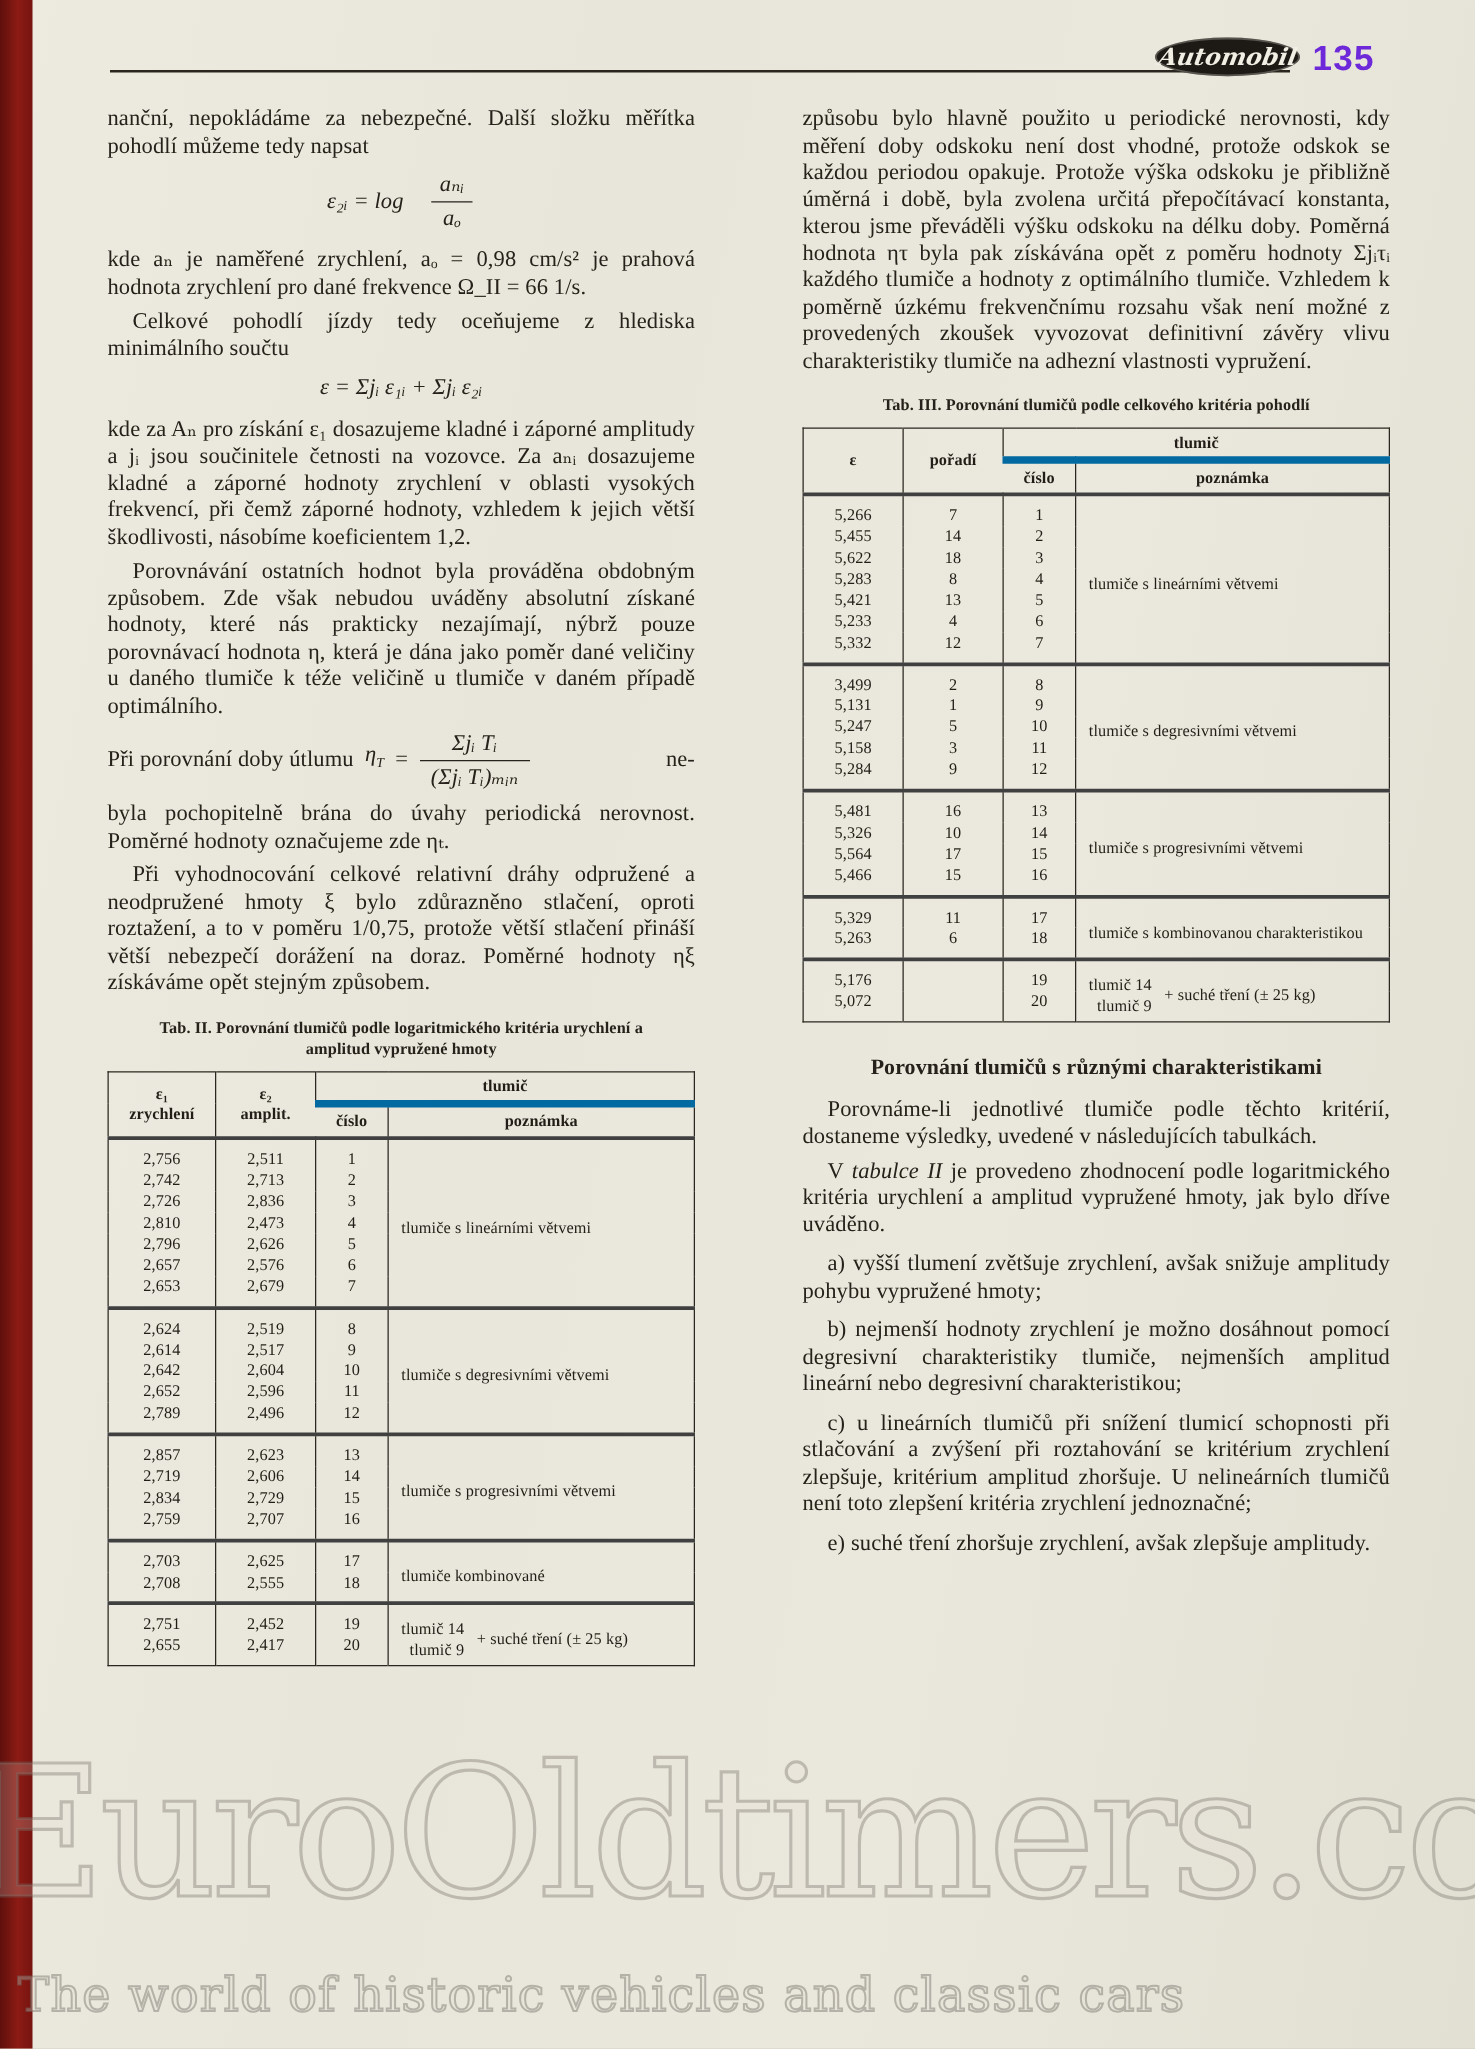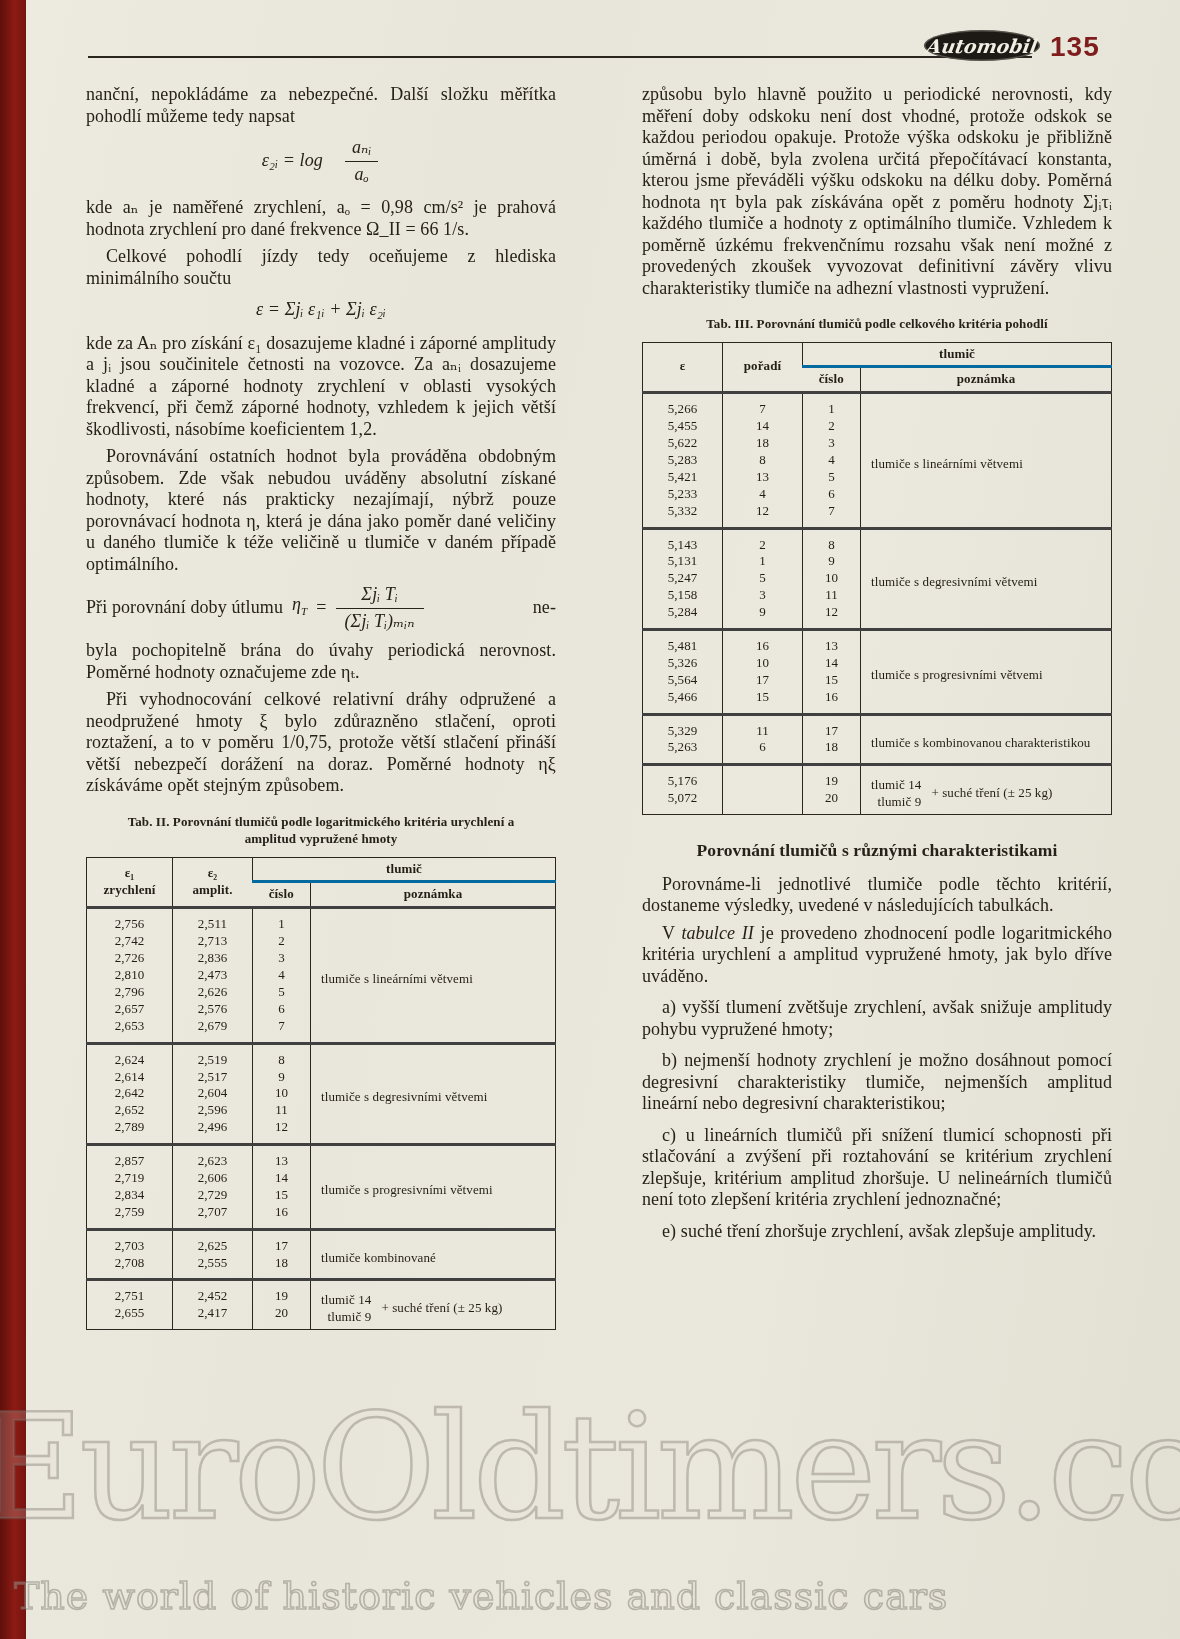--- a/index.html
+++ b/index.html
@@ -31,21 +31,21 @@
     box-shadow:inset 0 0 0 1.5px rgba(240,237,228,.28);
     z-index:4;
   }
   .brand-logo span {
     color:#f1eee4; font-style:italic; font-weight:bold; font-size:19px;
     font-family:"DejaVu Serif",serif; transform:skewX(-10deg);
   }
   .page-number {
     position:absolute; left:1050px; top:31px;
     font-family:"Liberation Sans",sans-serif; font-weight:bold;
-    font-size:28px; letter-spacing:1px; color:#7f1d1d; z-index:4;
+    font-size:28px; letter-spacing:1px; color:#6d28d9; z-index:4;
   }
   .col {
     position:absolute; top:84px; width:470px; z-index:3;
     font-size:18px; line-height:21.5px; text-align:justify;
     letter-spacing:.1px;
   }
   .col-left  { left:86px; }
   .col-right { left:612px;margin-left:30px; }
   .col p { margin-bottom:6px; }
   .col p.ind { text-indent:20px; }
@@ -76,21 +76,21 @@
     border:1.5px solid #2b2720;
     font-size:13px; line-height:1.3; color:#221e17;
     background:rgba(255,255,255,0.06);
   }
   .dtable th, .dtable td {
     border-left:1px solid #2b2720; padding:0 4px; text-align:center;
     vertical-align:middle;
   }
   .dtable th:first-child, .dtable td:first-child { border-left:none; }
   .dtable th { font-weight:bold; white-space:pre-line; padding:3px 4px; }
-  .dtable th.h-group { border-bottom:3px solid #0369a1; }
+  .dtable th.h-group { border-bottom:6px solid #0369a1; }
   .dtable thead { border-bottom:1.2px solid #2b2720; }
   .dtable tbody.group { border-top:3px solid #404040; }
   .dtable tbody.group tr:first-child td { padding-top:7px; }
   .dtable tbody.group tr:last-child td { padding-bottom:7px; }
   .dtable td.note { text-align:left; padding-left:10px; padding-right:6px; }
   .note-wrap { display:flex; align-items:center; gap:10px;text-align:right; }
   .note-lines { display:flex; flex-direction:column; }
   .table-block { margin-bottom:4px; }
 
   .section-heading {
@@ -366,21 +366,21 @@
             <td class="c2">6</td>
           </tr>
           <tr>
             <td class="c0">5,332</td>
             <td class="c1">12</td>
             <td class="c2">7</td>
           </tr>
         </tbody>
         <tbody class="group">
           <tr>
-            <td class="c0">5,143</td>
+            <td class="c0">3,499</td>
             <td class="c1">2</td>
             <td class="c2">8</td>
             <td class="note" rowspan="5">tlumiče s degresivními větvemi</td>
           </tr>
           <tr>
             <td class="c0">5,131</td>
             <td class="c1">1</td>
             <td class="c2">9</td>
           </tr>
           <tr>

